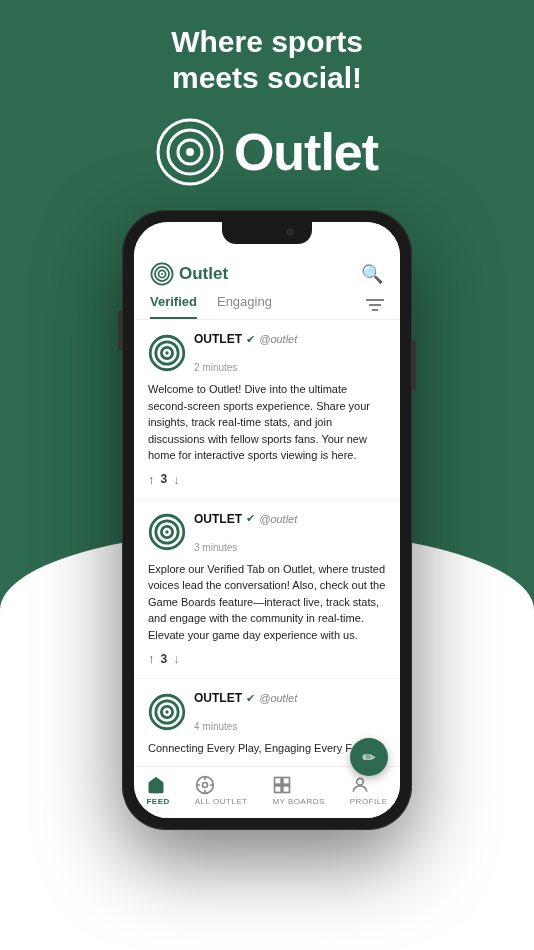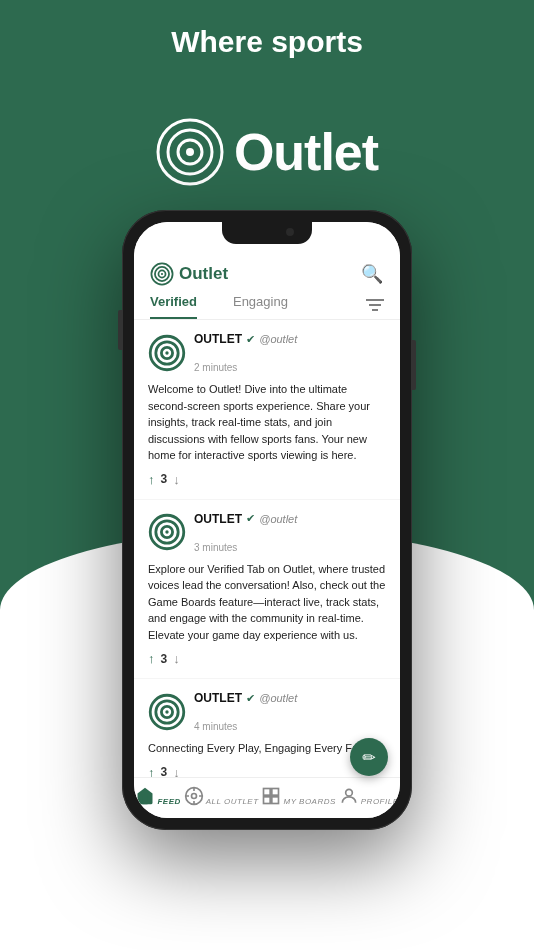--- a/index.html
+++ b/index.html
@@ -160,21 +160,21 @@
     .tabs {
       background: #fff;
       display: flex;
       align-items: center;
       justify-content: space-between;
       padding: 8px 16px 0;
       border-bottom: 1px solid #eee;
     }
     .tab-items {
       display: flex;
-      gap: 36px;
+      gap: 20px;
       justify-content: center;
     }
     .tab {
       font-size: 13px;
       font-weight: 500;
       color: #888;
       padding-bottom: 8px;
       cursor: pointer;
       border-bottom: 2px solid transparent;
     }
@@ -270,24 +270,24 @@
       background: #fff;
       border-top: 1px solid #eee;
       display: flex;
       align-items: center;
       justify-content: space-around;
       padding: 8px 0 12px;
       flex-shrink: 0;
     }
     .nav-item {
       display: flex;
-      align-items: flex-end;
+      flex-direction: column;
+      align-items: flex-start;
       gap: 2px;
       cursor: pointer;
-      font-style: italic;
     }
     .nav-label {
       font-size: 8px;
       color: #888;
       font-weight: 500;
       letter-spacing: 0.5px;
     }
     .nav-label.active {
       color: #2d6a4f;
       font-weight: 700;
@@ -316,20 +316,21 @@
   </style>
 </head>
 <body>
 
 <div class="bg-top"></div>
 <div class="bg-bottom"></div>
 
 <div class="header-text">
   <h1>
     <span>Where sports</span><br>
+    <span>meets social!</span>
   </h1>
 </div>
 
 <div class="logo-area">
   <svg class="logo-icon-big" viewBox="0 0 68 68" fill="none" xmlns="http://www.w3.org/2000/svg">
     <circle cx="34" cy="34" r="32" stroke="white" stroke-width="3" fill="none"></circle>
     <circle cx="34" cy="34" r="22" stroke="white" stroke-width="3" fill="none"></circle>
     <circle cx="34" cy="34" r="12" stroke="white" stroke-width="3" fill="none"></circle>
     <circle cx="34" cy="34" r="4" fill="white"></circle>
   </svg>

